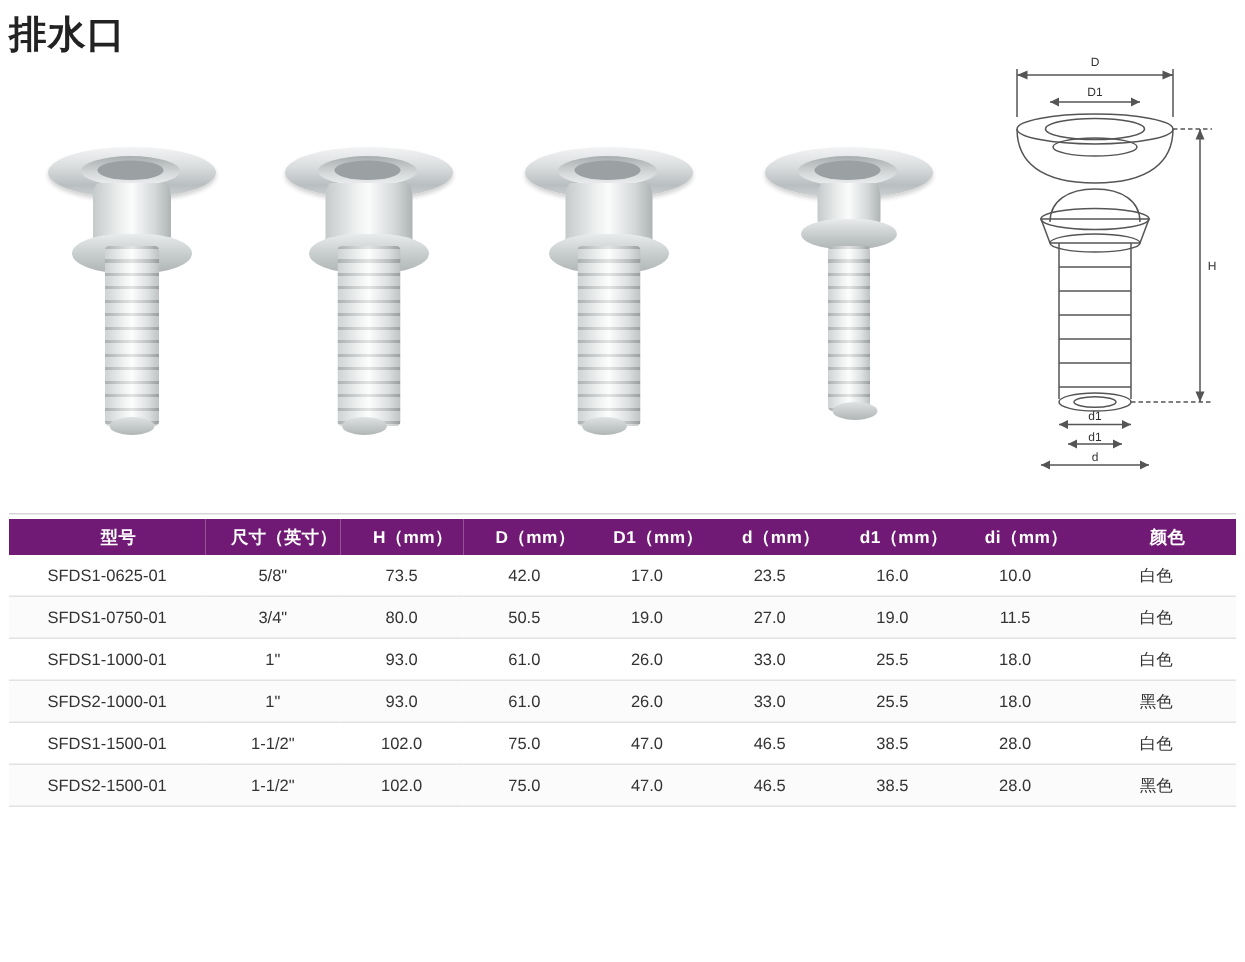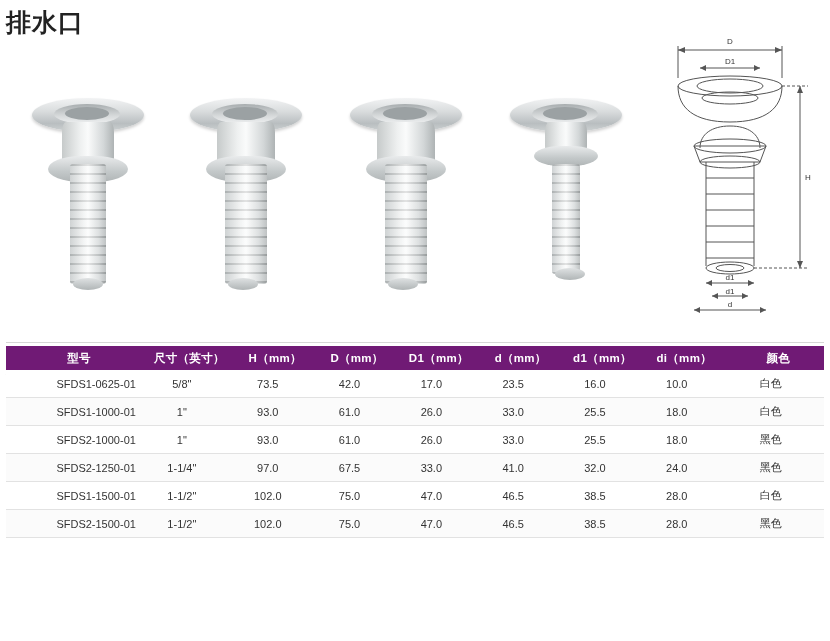--- a/index.html
+++ b/index.html
@@ -169,21 +169,21 @@
     letter-spacing: .3px;
     padding-left: 16px;
   }
   table.spec td {
     height: 25px;
     text-align: center;
     color: #333;
     border-bottom: 1px solid #e2e2e2;
     font-size: 11px;
   }
-  table.spec tr td:first-child { text-align: right; }
+  table.spec tr td:first-child { text-align: center; }
   table.spec tbody tr:nth-child(odd) { background: #ffffff; }
   table.spec tbody tr:nth-child(even) { background: #fbfbfb; }
 </style>
 </head>
 <body>
 
 <div class="page">
 
   <div class="page-title">排水口</div>
 
@@ -303,20 +303,31 @@
         <td>5/8"</td>
         <td>73.5</td>
         <td>42.0</td>
         <td>17.0</td>
         <td>23.5</td>
         <td>16.0</td>
         <td>10.0</td>
         <td>白色</td>
       </tr>
       <tr>
+        <td>SFDS1-0750-01</td>
+        <td>3/4"</td>
+        <td>80.0</td>
+        <td>50.5</td>
+        <td>19.0</td>
+        <td>27.0</td>
+        <td>19.0</td>
+        <td>11.5</td>
+        <td>白色</td>
+      </tr>
+      <tr>
         <td>SFDS1-1000-01</td>
         <td>1"</td>
         <td>93.0</td>
         <td>61.0</td>
         <td>26.0</td>
         <td>33.0</td>
         <td>25.5</td>
         <td>18.0</td>
         <td>白色</td>
       </tr>
@@ -325,31 +336,20 @@
         <td>1"</td>
         <td>93.0</td>
         <td>61.0</td>
         <td>26.0</td>
         <td>33.0</td>
         <td>25.5</td>
         <td>18.0</td>
         <td>黑色</td>
       </tr>
       <tr>
-        <td>SFDS2-1250-01</td>
-        <td>1-1/4"</td>
-        <td>97.0</td>
-        <td>67.5</td>
-        <td>33.0</td>
-        <td>41.0</td>
-        <td>32.0</td>
-        <td>24.0</td>
-        <td>黑色</td>
-      </tr>
-      <tr>
         <td>SFDS1-1500-01</td>
         <td>1-1/2"</td>
         <td>102.0</td>
         <td>75.0</td>
         <td>47.0</td>
         <td>46.5</td>
         <td>38.5</td>
         <td>28.0</td>
         <td>白色</td>
       </tr>

